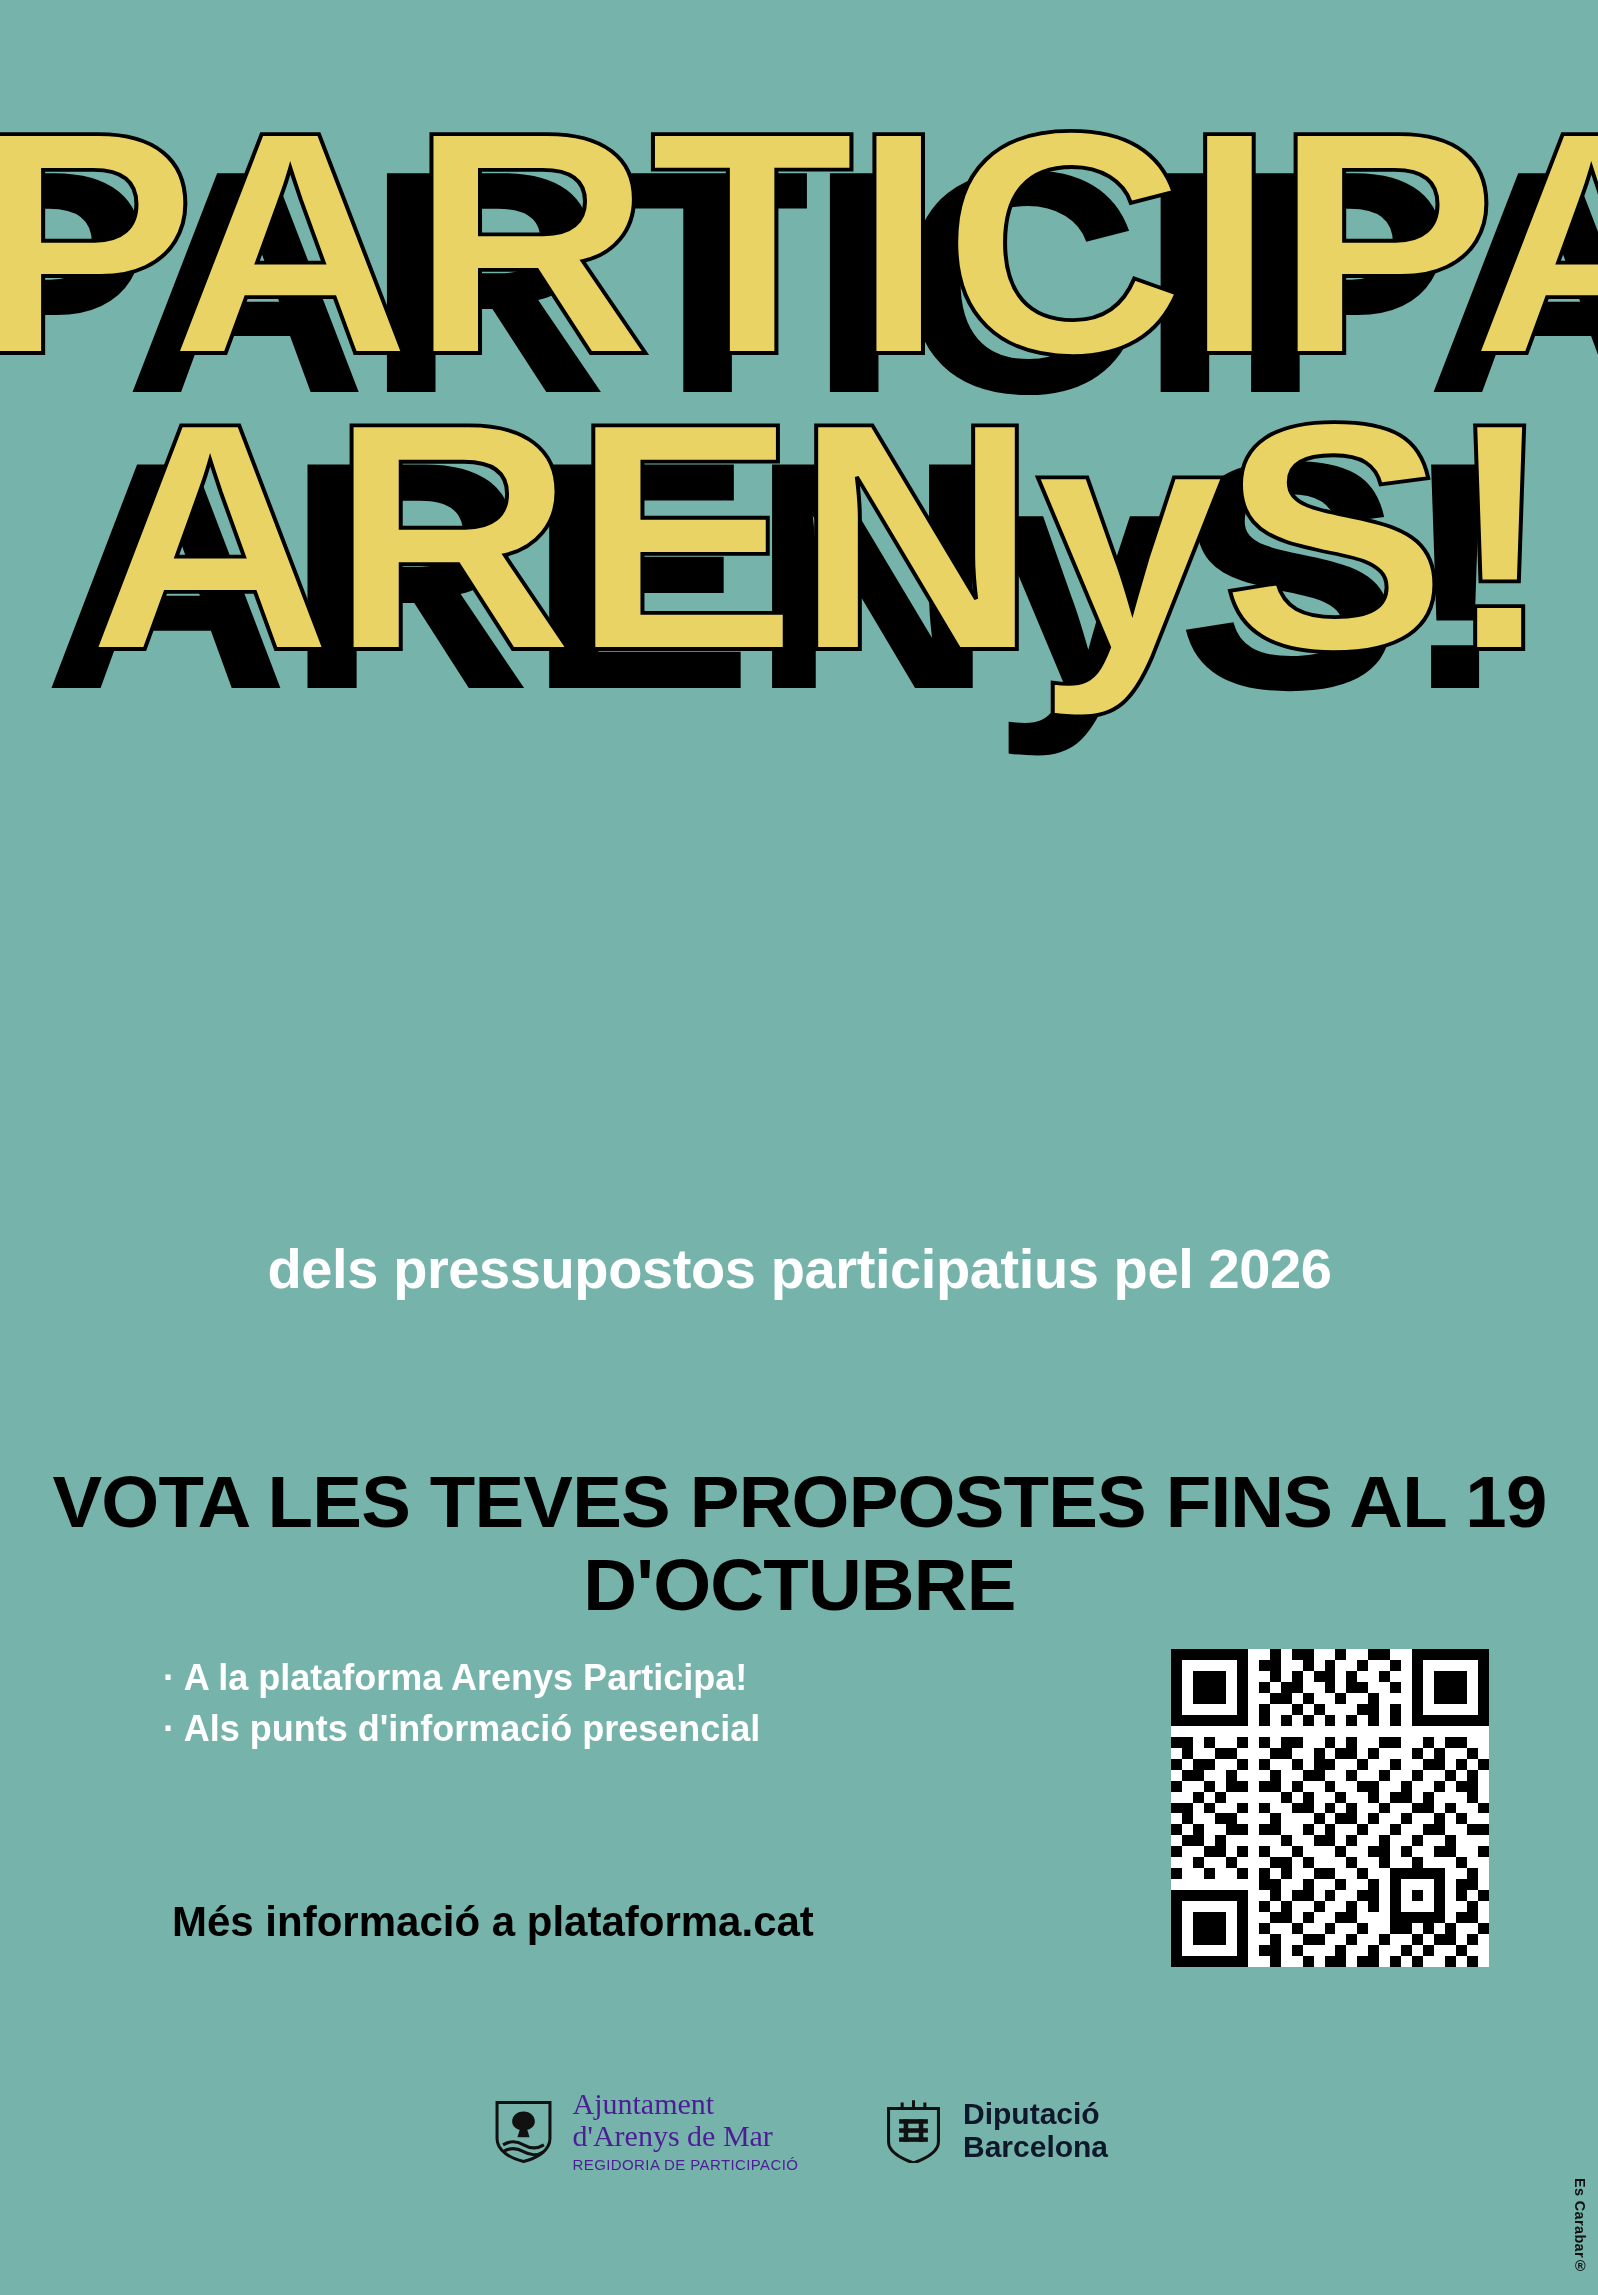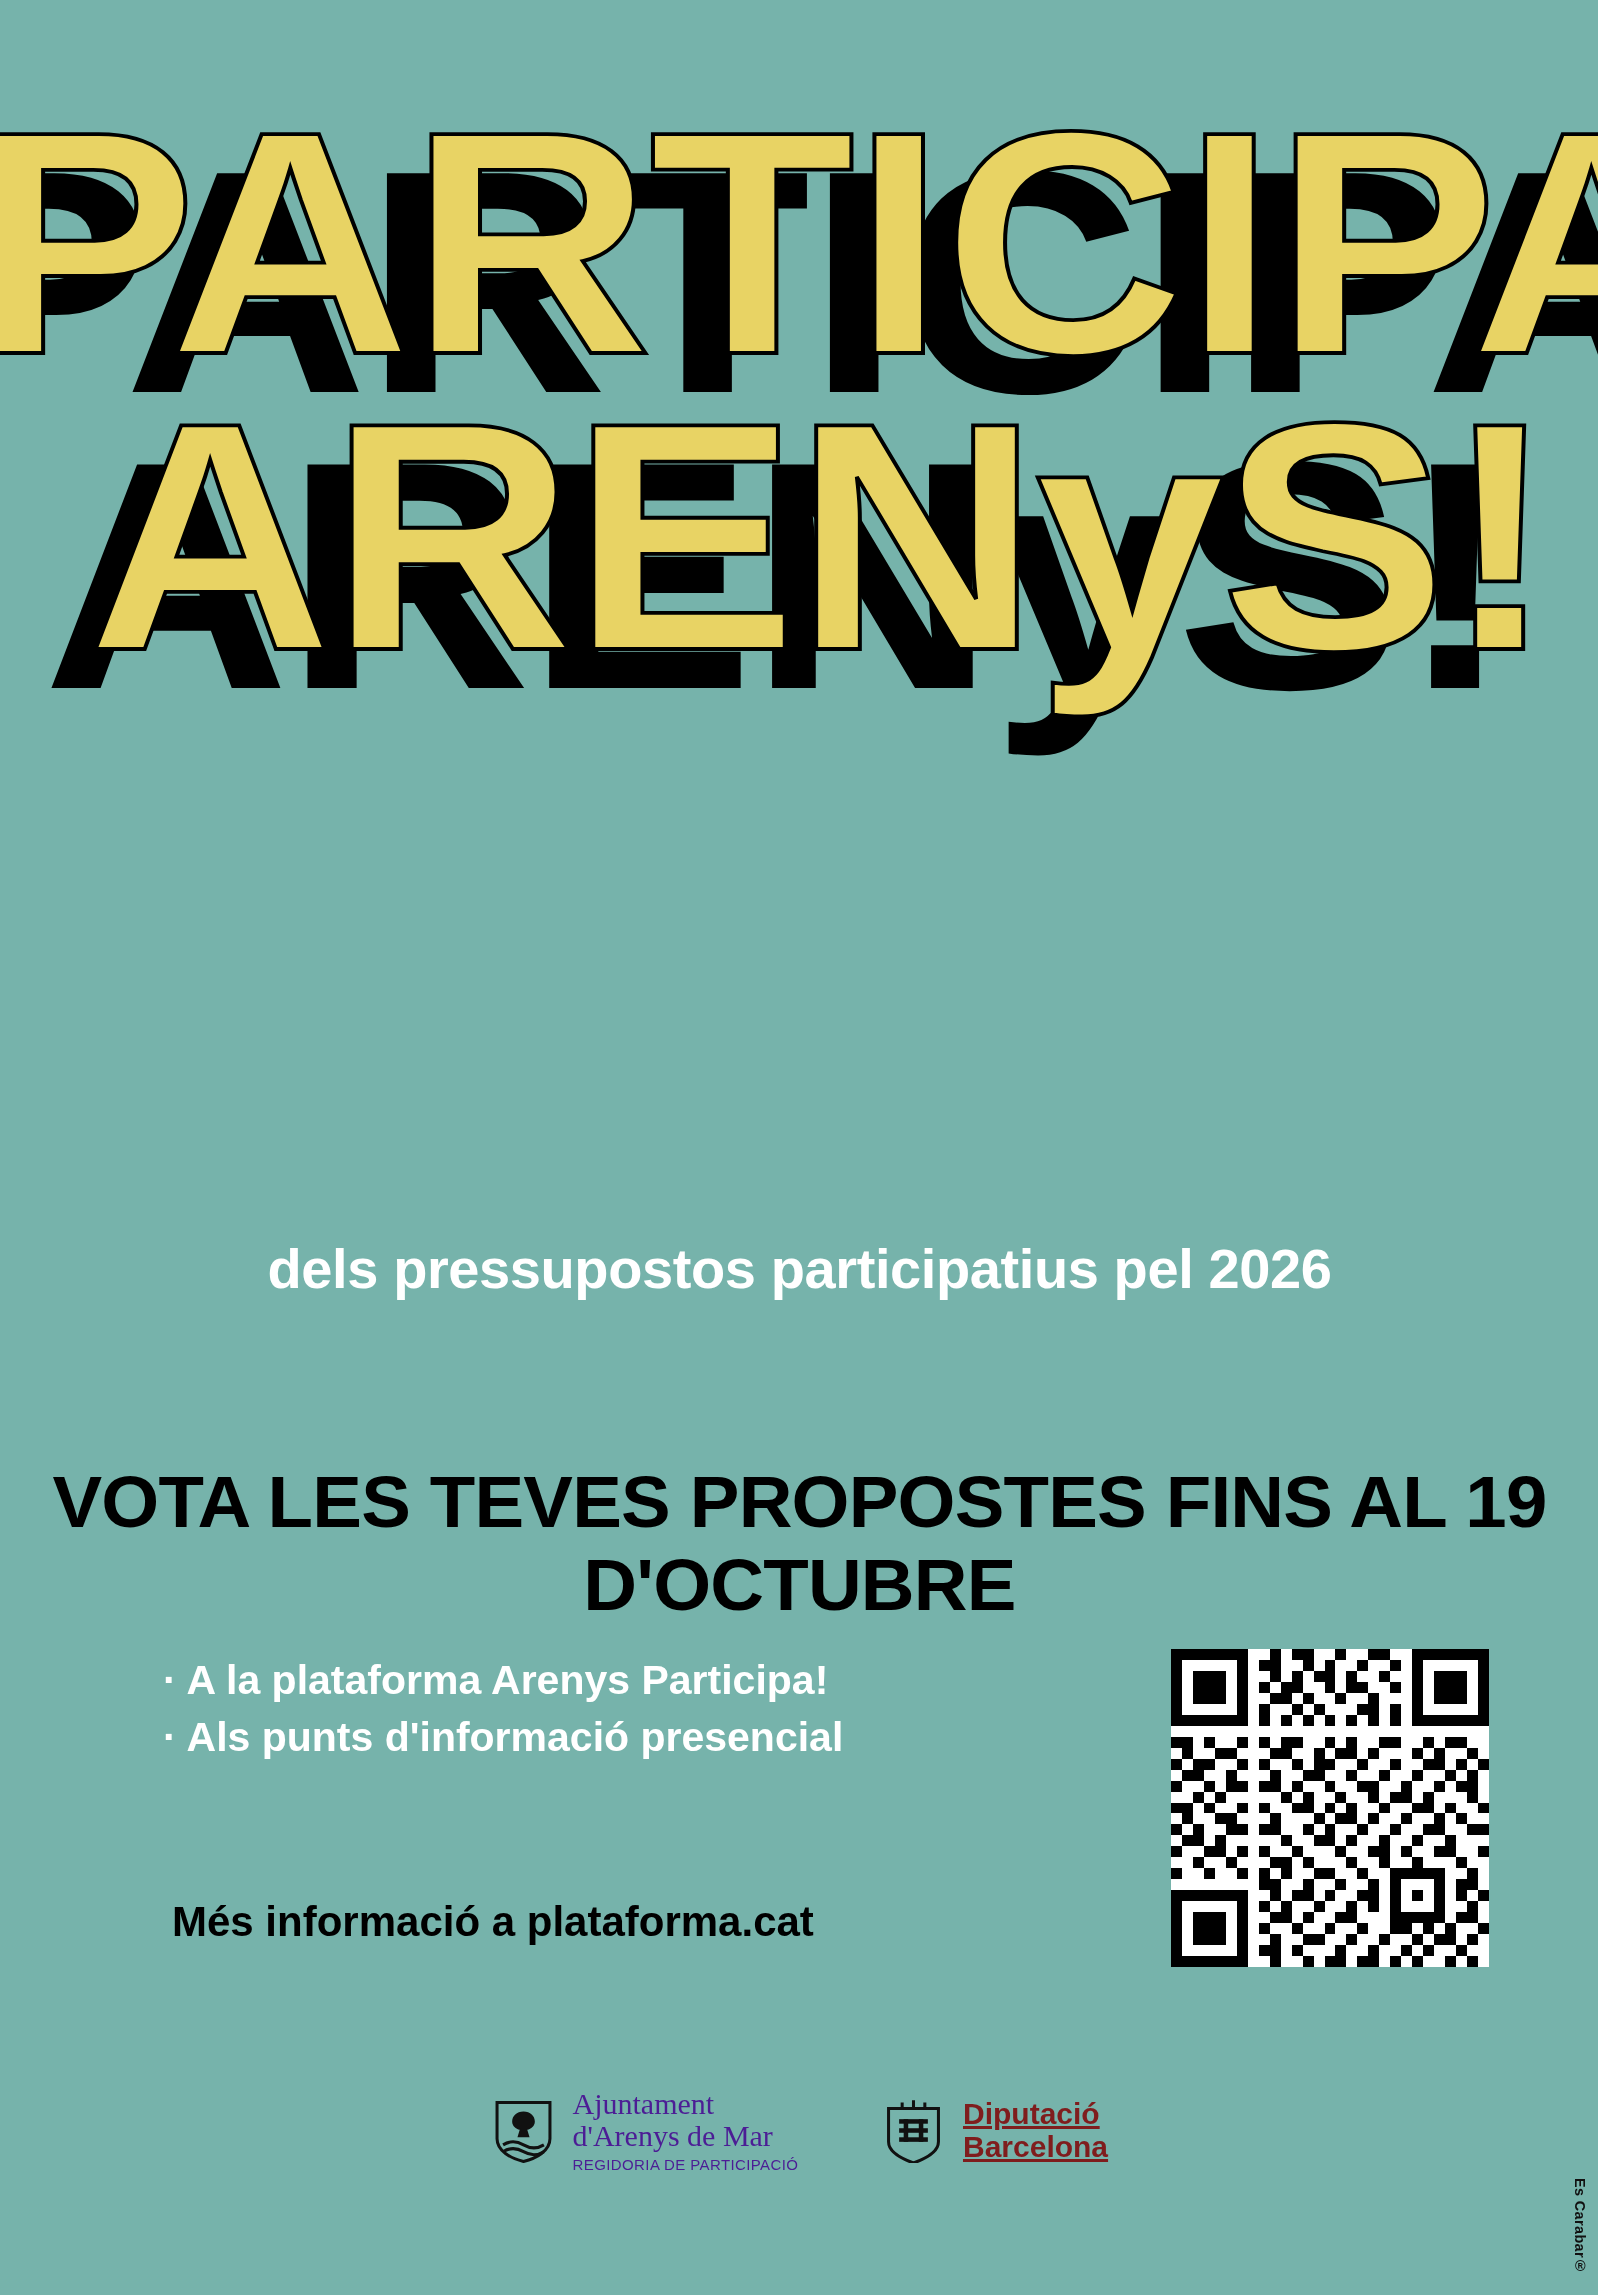--- a/index.html
+++ b/index.html
@@ -112,21 +112,21 @@
   
   .info {
     position: absolute;
     left: 163px;
     top: 1656px;
     width: 908px;
   }
 
   .info-item {
     color: #ffffff;
-    font-size: 41px;
+    font-size: 36px;
     font-weight: 700;
     line-height: 1.2;
     margin-bottom: 7.6px;
   }
 
   .info-sub {
     color: #ffffff;
     font-family: "Liberation Serif", serif;
     font-weight: 700;
     font-size: 27px;
@@ -202,26 +202,25 @@
   .logo-text-ajuntament .l3 {
     font-family: "Liberation Sans", sans-serif;
     font-size: 15px;
     font-weight: 400;
     letter-spacing: 0.4px;
     display: block;
     margin-top: 5.3px;
   }
 
   .logo-text-diba {
-    color: #7f1d1d;
+    color: #0f172a;
     line-height: 1.1;
     font-family: "Liberation Sans", sans-serif;
     font-weight: 700;
     font-size: 30px;
-    text-decoration: underline;
   }
   .logo-text-diba .d1, .logo-text-diba .d2 { display: block; }
 
   
   .credit {
     position: absolute;
     right: 10.6px;
     bottom: 21px;
     color: #111111;
     font-size: 14.4px;

